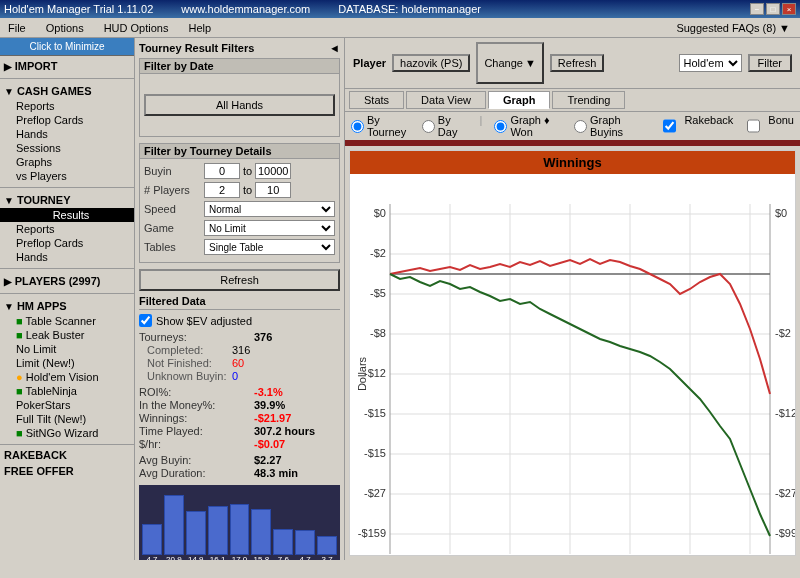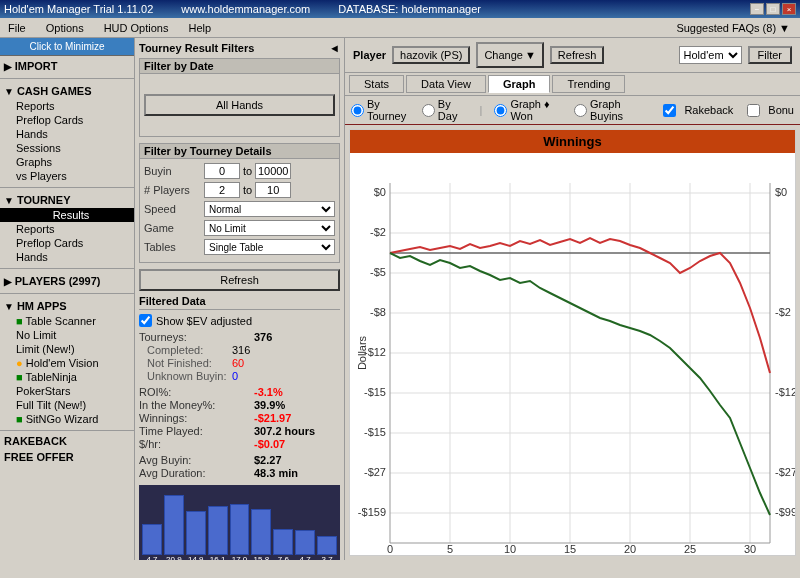--- a/index.html
+++ b/index.html
@@ -226,21 +226,21 @@
     .player-name-btn {
       background: #d4d0c8;
       border: 2px outset #888;
       padding: 1px 6px;
       cursor: pointer;
       font-size: 11px;
     }
     .change-btn {
       background: #d4d0c8;
       border: 2px outset #888;
-      padding: 5px 6px;
+      padding: 13px 6px;
       cursor: pointer;
       display: flex;
       align-items: center;
       gap: 2px;
     }
     .refresh-top-btn {
       background: #d4d0c8;
       border: 2px outset #888;
       padding: 1px 6px;
       cursor: pointer;
@@ -273,25 +273,24 @@
       cursor: pointer;
       font-size: 11px;
     }
     .tab.active {
       background: white;
       border-bottom: 1px solid white;
       font-weight: bold;
     }
     .graph-options {
       display: flex;
-      align-items: center;
       padding: 2px 6px;
       gap: 8px;
       background: #d4d0c8;
-      border-bottom: 1px solid #7f1d1d;
+      border-bottom: 6px solid #7f1d1d;
     }
     .radio-group { display: flex; align-items: center; gap: 3px; font-size: 11px; }
     .radio-sep { color: #999; margin: 0 4px; }
 
     
     .chart-container {
       flex: 1;
       background: white;
       position: relative;
       margin: 4px;
@@ -383,20 +382,23 @@
 
     <div class="sidebar-divider"></div>
 
     <div class="sidebar-section">
       <div class="sidebar-header">
         <span class="icon">▼</span>
         <span>HM APPS</span>
       </div>
       <div class="sidebar-item">
         <span style="color:green;">■</span> Table Scanner
+      </div>
+      <div class="sidebar-item">
+        <span style="color:green;">■</span> Leak Buster
       </div>
       <div class="sidebar-item">No Limit</div>
       <div class="sidebar-item">Limit (New!)</div>
       <div class="sidebar-item">
         <span style="color:orange;">●</span> Hold'em Vision
       </div>
       <div class="sidebar-item">
         <span style="color:green;">■</span> TableNinja
       </div>
       <div class="sidebar-item">PokerStars</div>

